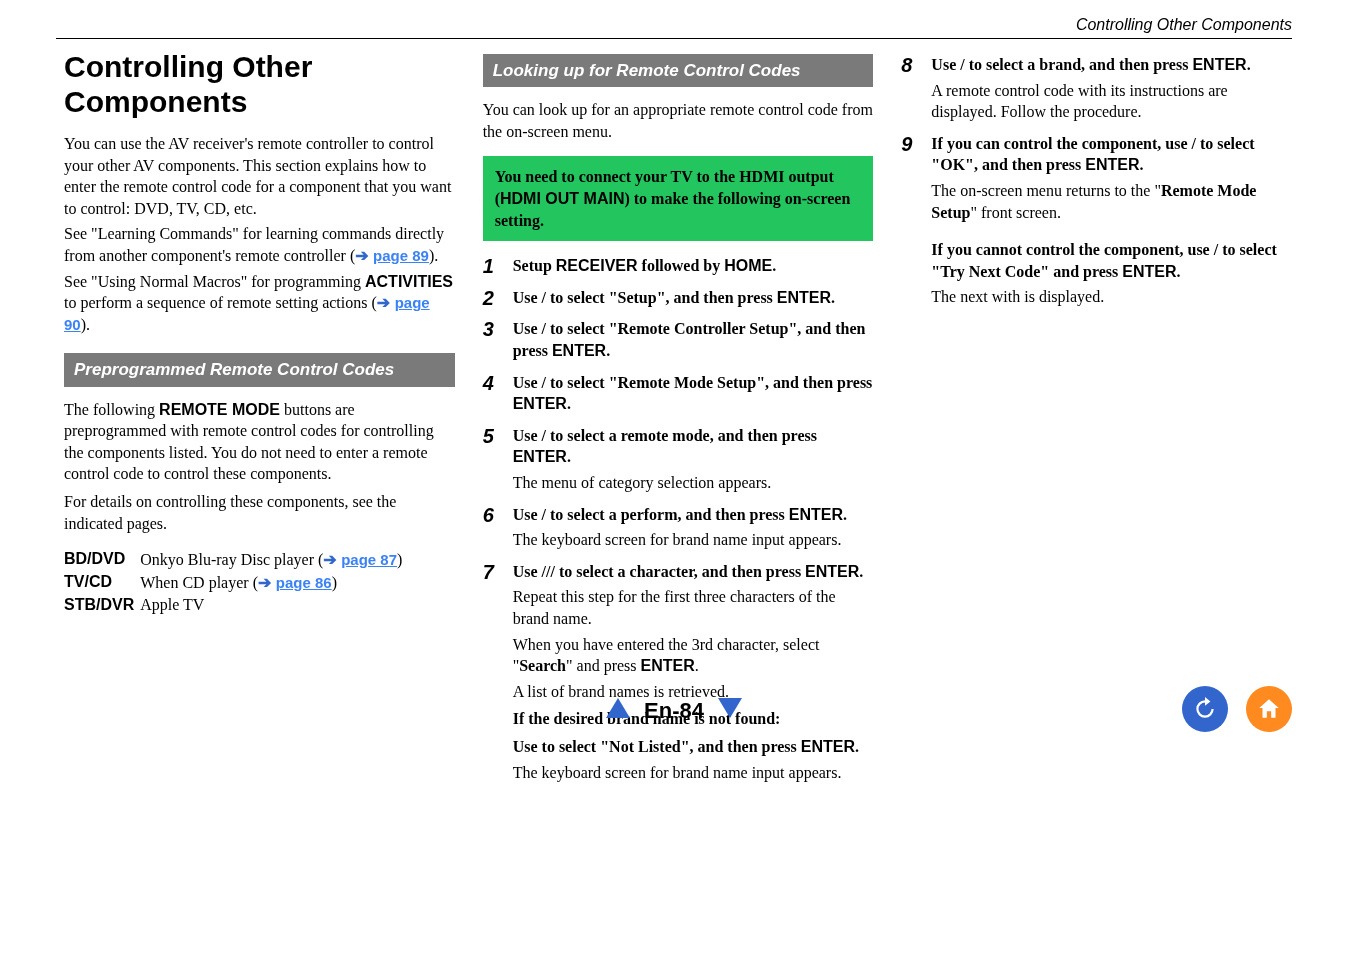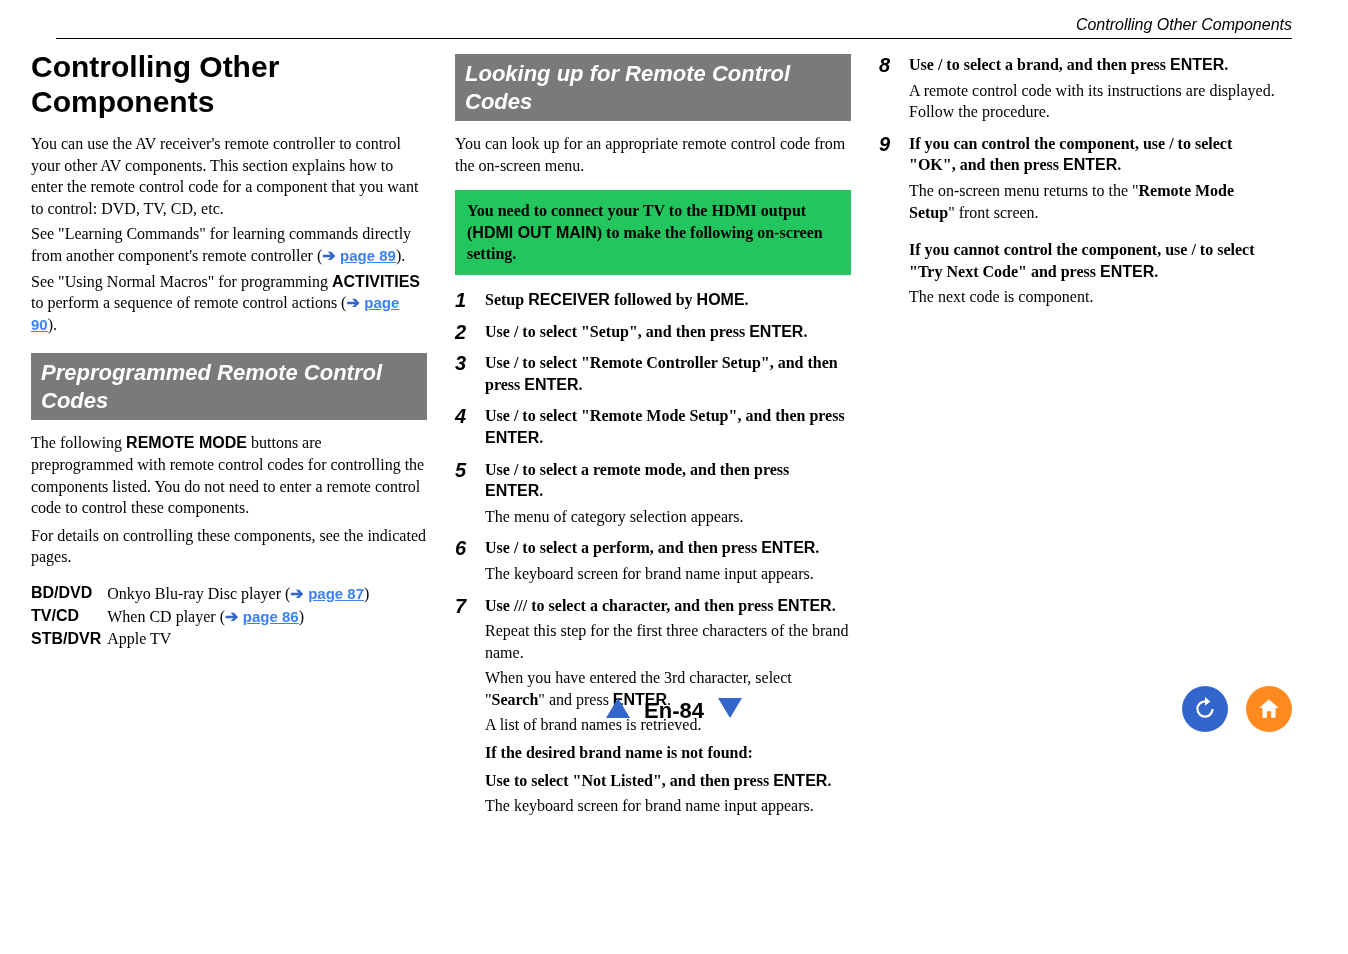--- a/index.html
+++ b/index.html
@@ -1,26 +1,26 @@
 <!DOCTYPE html>
 <html><head>
 <meta charset="utf-8">
 <style>
   * { box-sizing: border-box; margin: 0; padding: 0; }
   html, body { width: 1348px; height: 954px; background: #fff; font-family: "Times New Roman", Times, serif; color: #000; }
-  .page { position: relative; width: 1348px; height: 746px; padding: 20px 56px 0 31px; }
+  .page { position: relative; width: 1348px; height: 746px; padding: 20px 56px 0 64px; }
   .header-line { position: absolute; top: 38px; left: 56px; right: 56px; border-top: 1px solid #000; }
   .running-head { position: absolute; top: 16px; right: 56px; font-style: italic; font-size: 16px; font-family: Arial, Helvetica, sans-serif; }
   .columns { display: flex; gap: 28px; margin-top: 30px; }
   .col { width: 396px; }
   h1.title { font-family: Arial, Helvetica, sans-serif; font-weight: bold; font-size: 30px; line-height: 1.15; margin-bottom: 14px; }
   p.body { font-size: 16px; line-height: 1.35; margin-bottom: 4px; }
   .link { color: #3b82f6; font-family: Arial, Helvetica, sans-serif; font-weight: bold; font-size: 15px; }
   .arrow-link { color: #3366cc; font-family: Arial, Helvetica, sans-serif; font-weight: bold; }
-  .section-bar { background: #7a7a7a; color: #fff; font-family: Arial, Helvetica, sans-serif; font-weight: bold; font-style: italic; font-size: 22px; padding: 6px 10px; margin: 18px 0 12px 0; line-height: 1.25; }
+  .section-bar { background: #7a7a7a; color: #fff; font-family: Arial, Helvetica, sans-serif; font-weight: bold; font-style: italic; font-size: 17px; padding: 6px 10px; margin: 18px 0 12px 0; line-height: 1.25; }
   .note-box { background: #22c55e; padding: 10px 12px; font-size: 16px; line-height: 1.35; margin: 14px 0; }
   .note-box .sans-b { font-family: Arial, Helvetica, sans-serif; font-weight: bold; }
   ol.steps { list-style: none; counter-reset: step; }
   ol.steps > li { position: relative; padding-left: 30px; margin-bottom: 10px; font-size: 16px; line-height: 1.35; }
   ol.steps > li::before { counter-increment: step; content: counter(step); position: absolute; left: 0; top: -2px; font-family: Arial, Helvetica, sans-serif; font-weight: bold; font-style: italic; font-size: 20px; }
   ol.steps .step-head { font-weight: bold; }
   ol.steps .sans-b { font-family: Arial, Helvetica, sans-serif; font-weight: bold; font-style: normal; }
   .sub { margin-top: 4px; font-weight: normal; }
   .sub-bold { margin-top: 6px; font-weight: bold; }
   table.preprog { border-collapse: collapse; margin-top: 14px; font-size: 16px; }
@@ -48,21 +48,21 @@
 
   <div class="columns">
 
     <div class="col">
       <h1 class="title">Controlling Other Components</h1>
       <p class="body">You can use the AV receiver's remote controller to control your other AV components. This section explains how to enter the remote control code for a component that you want to control: DVD, TV, CD, etc.</p>
       <p class="body">
         <span>See "Learning Commands" for learning commands directly from another component's remote controller (</span><span class="arrow-link">➔ </span><a href="#" class="link">page 89</a><span>).</span>
       </p>
       <p class="body">
-        <span>See "Using Normal Macros" for programming </span><span class="sans-b-inline">ACTIVITIES</span><span> to perform a sequence of remote control actions (</span><span class="arrow-link">➔ </span><a href="#" class="link">page 90</a><span>).</span>
+        <span>See "Using Normal Macros" for programming </span><span class="sans-b-inline">ACTIVITIES</span><span> to perform a sequence of remote setting actions (</span><span class="arrow-link">➔ </span><a href="#" class="link">page 90</a><span>).</span>
       </p>
 
       <div class="section-bar">Preprogrammed Remote Control Codes</div>
 
       <p class="body">
         <span>The following </span><span class="sans-b-inline">REMOTE MODE</span><span> buttons are preprogrammed with remote control codes for controlling the components listed. You do not need to enter a remote control code to control these components.</span>
       </p>
       <p class="body" style="margin-top:6px;">For details on controlling these components, see the indicated pages.</p>
 
       <table class="preprog">
@@ -138,21 +138,21 @@
           <div class="sub">A remote control code with its instructions are displayed. Follow the procedure.</div>
         </li>
         <li>
           <span class="step-head"><span>If you can control the component, use </span><span>/</span><span> to select "OK", and then press </span><span class="sans-b">ENTER</span><span>.</span></span>
           <div class="sub">
             <span>The on-screen menu returns to the "</span><span class="serif-b">Remote Mode Setup</span><span>" front screen.</span>
           </div>
           <div class="sub-bold" style="margin-top:16px;">
             <span>If you cannot control the component, use </span><span>/</span><span> to select "Try Next Code" and press </span><span class="sans-b-inline">ENTER</span><span>.</span>
           </div>
-          <div class="sub">The next code is component.</div>
+          <div class="sub">The next with is displayed.</div>
         </li>
       </ol>
     </div>
   </div>
 
   <div class="footer">
     <span class="page-ind">
       <a href="#"><span class="tri-up"></span></a>
       <span>En-84</span>
       <a href="#"><span class="tri-down"></span></a>

